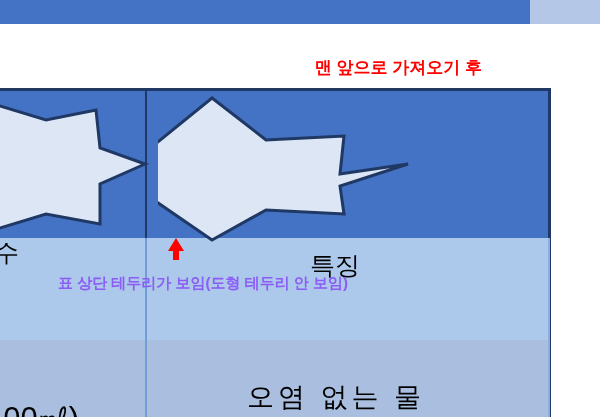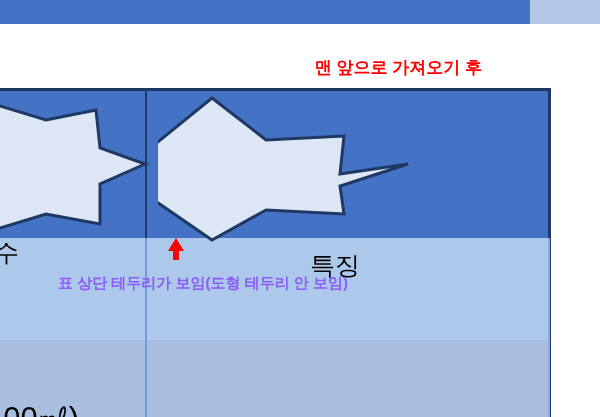--- a/index.html
+++ b/index.html
@@ -195,20 +195,21 @@
 
   <div class="star-shape" id="star-right" style="left:158px; top:2px;">
     <svg width="400" height="152" viewBox="0 0 400 152">
       <polygon points="-60,18 -10,60 54,8 108,50 186,46 182,84 250,74 182,96 186,124 108,120 54,150 -10,106 -60,126 -24,72" fill="#dce6f5" stroke="#1f3864" stroke-width="3"></polygon>
     </svg>
   </div>
   <span class="star-label" id="star-right-label">특징</span>
 
   <span class="cell-text" id="cell-left-r1">100㎖)</span>
 
+  <span class="cell-text" id="cell-right-r1">오염 없는 물</span>
 
 </div>
 
 <div id="annot-arrow">
   <svg width="18" height="22" viewBox="0 0 18 22">
     <polygon points="9,0 17,13 12,13 12,22 6,22 6,13 1,13" fill="#ff0000"></polygon>
   </svg>
 </div>
 <div id="caption-annot">표 상단 테두리가 보임(도형 테두리 안 보임)</div>
 

